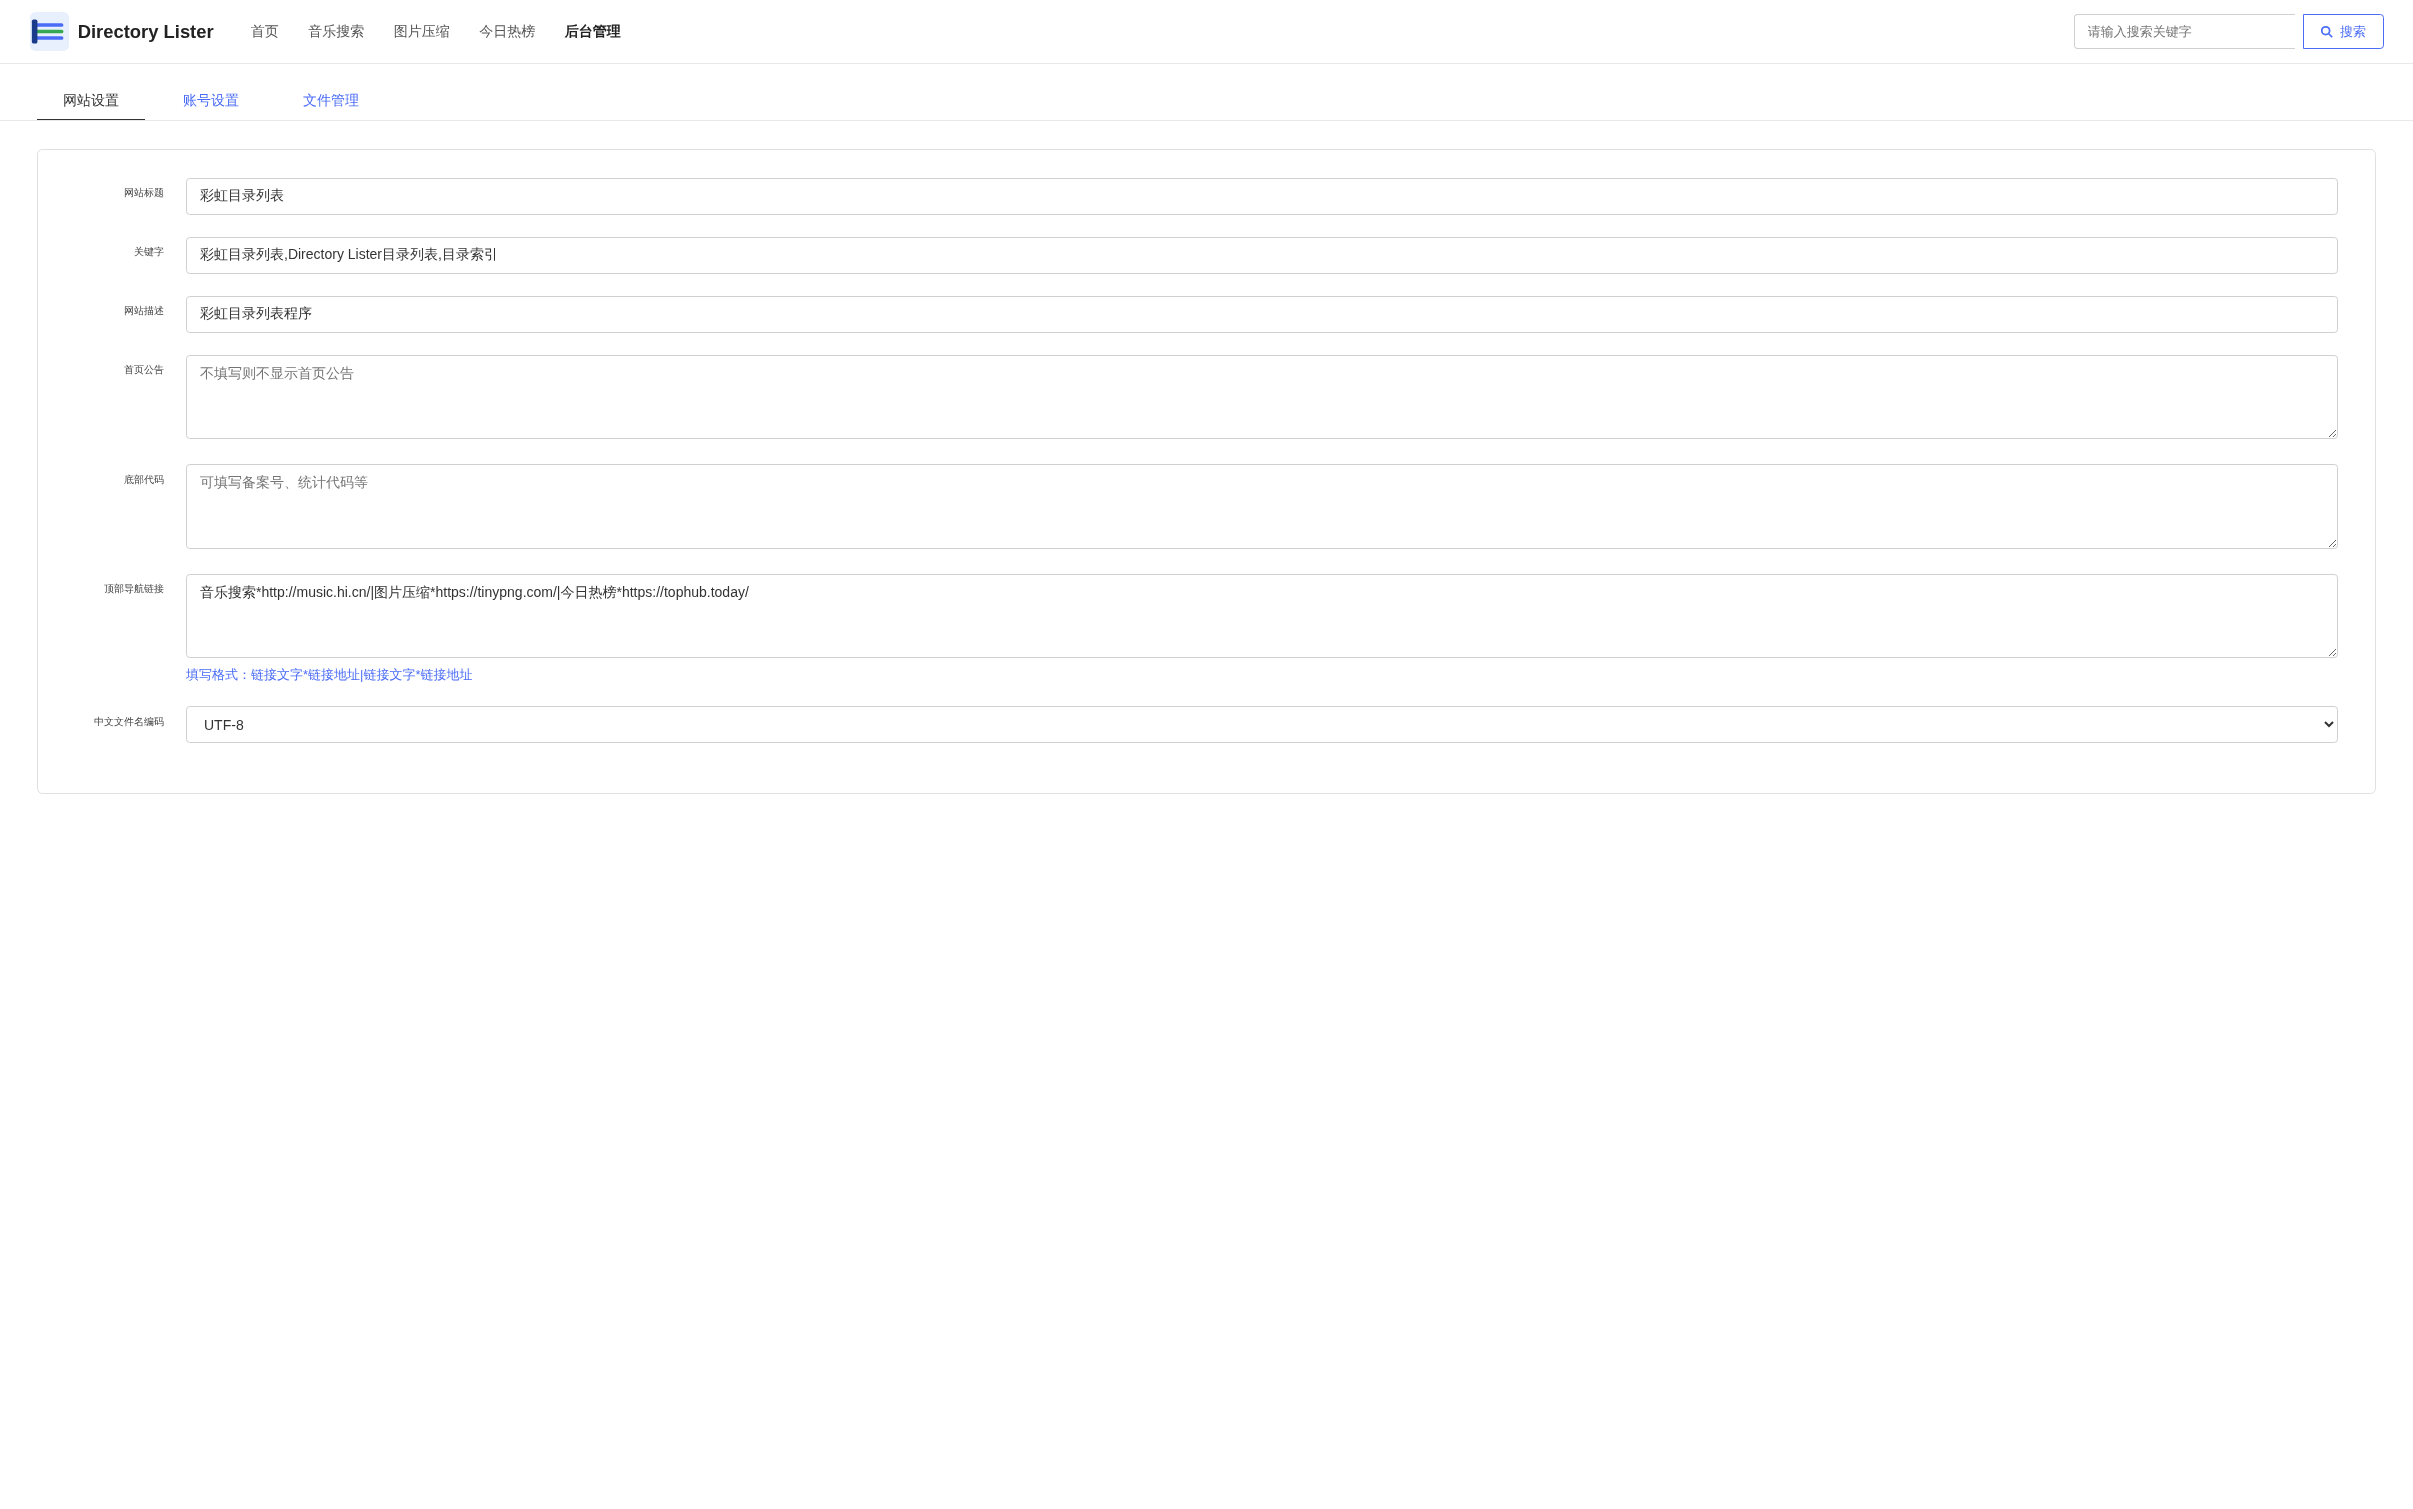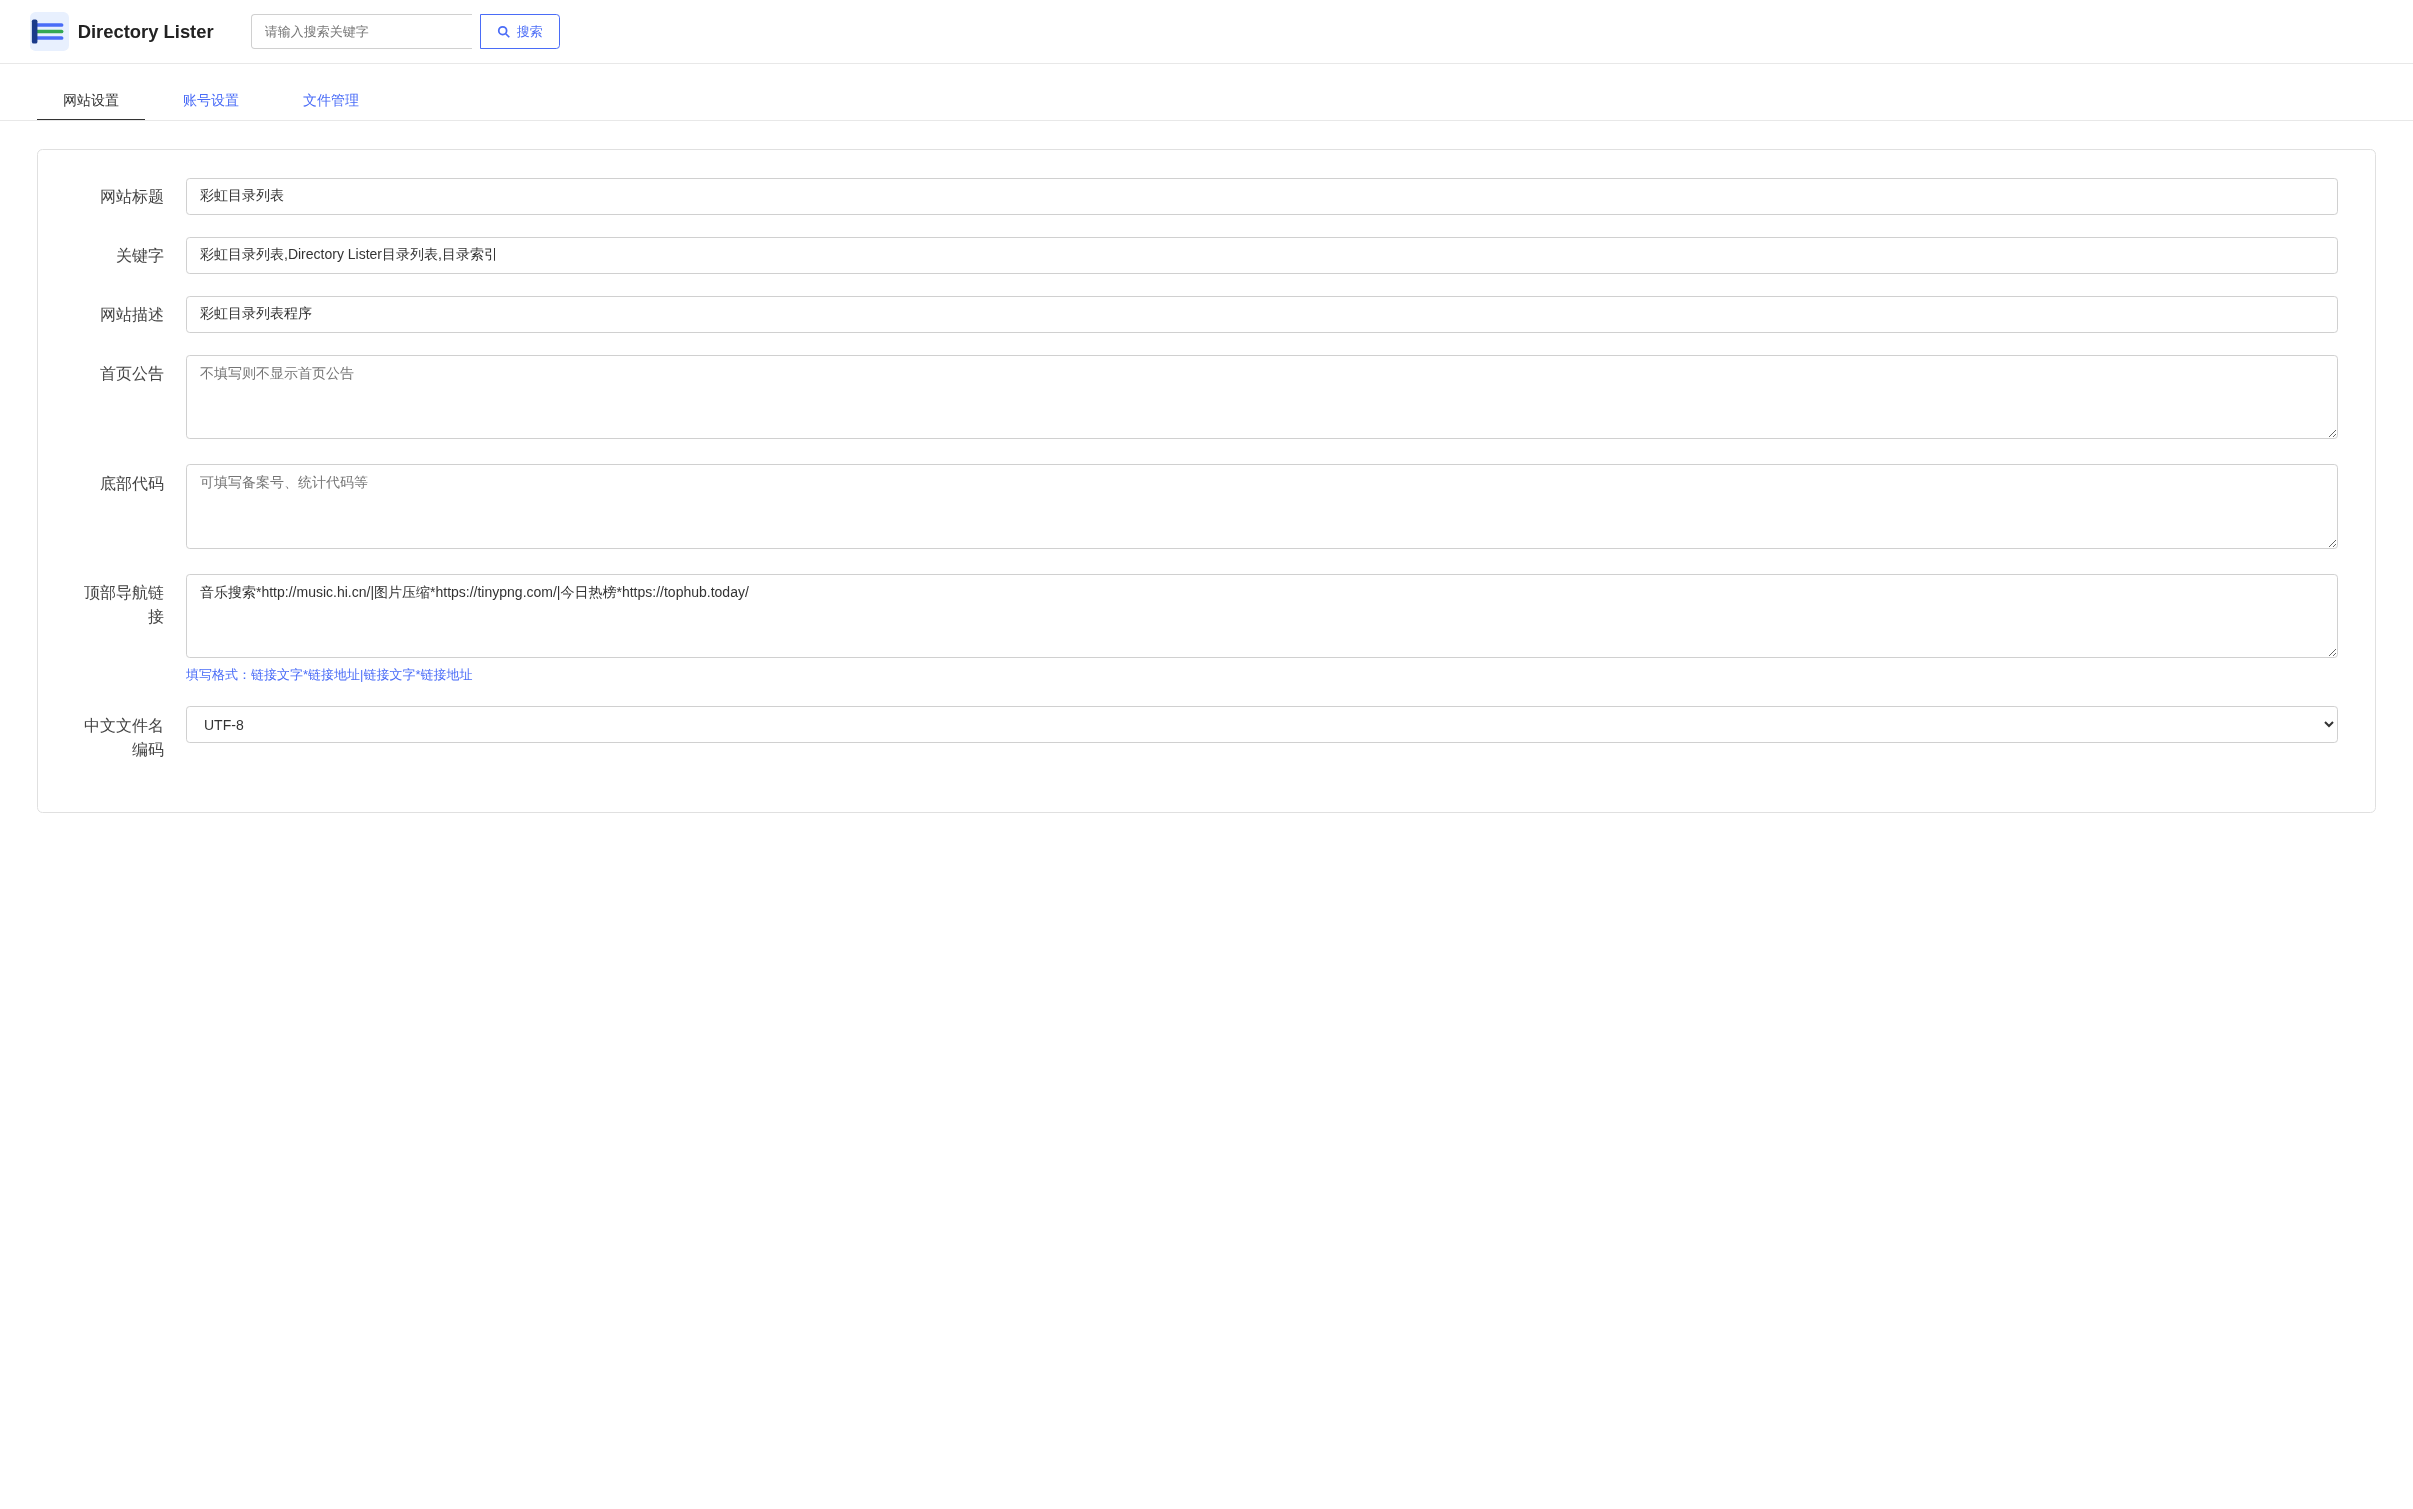--- a/index.html
+++ b/index.html
@@ -138,21 +138,21 @@
       align-items: flex-start;
       margin-bottom: 22px;
     }
 
     .form-label {
       width: 111px;
       min-width: 111px;
       text-align: right;
       padding-right: 22px;
       padding-top: 7.4px;
-      font-size: 16px;
+      font-size: 10px;
       color: #444;
       line-height: 1.5;
     }
 
     .form-control {
       flex: 1;
     }
 
     .form-input {
       width: 100%;
@@ -218,20 +218,27 @@
     <svg class="logo-icon" viewBox="0 0 42 42" xmlns="http://www.w3.org/2000/svg">
       <rect width="42" height="42" rx="6" fill="#e8f0fe"></rect>
       <rect x="6" y="12" width="30" height="4" rx="2" fill="#4a6cf7"></rect>
       <rect x="6" y="19" width="30" height="4" rx="2" fill="#34a853"></rect>
       <rect x="6" y="26" width="30" height="4" rx="2" fill="#4a6cf7"></rect>
       <rect x="2" y="8" width="6" height="26" rx="2" fill="#1a3a8a"></rect>
     </svg>
     <span class="logo-text">Directory Lister</span>
   </div>
 
+  <nav class="nav">
+    <a class="nav-item">首页</a>
+    <a class="nav-item">音乐搜索</a>
+    <a class="nav-item">图片压缩</a>
+    <a class="nav-item">今日热榜</a>
+    <a class="nav-item active">后台管理</a>
+  </nav>
 
   <div class="search-area">
     <input class="search-input" type="text" placeholder="请输入搜索关键字" style="">
     <button class="search-button">
       <svg class="search-icon-svg" viewBox="0 0 16 16">
         <circle cx="6.5" cy="6.5" r="4.5"></circle>
         <line x1="10" y1="10" x2="14" y2="14"></line>
       </svg>
       <span>搜索</span>
     </button>

